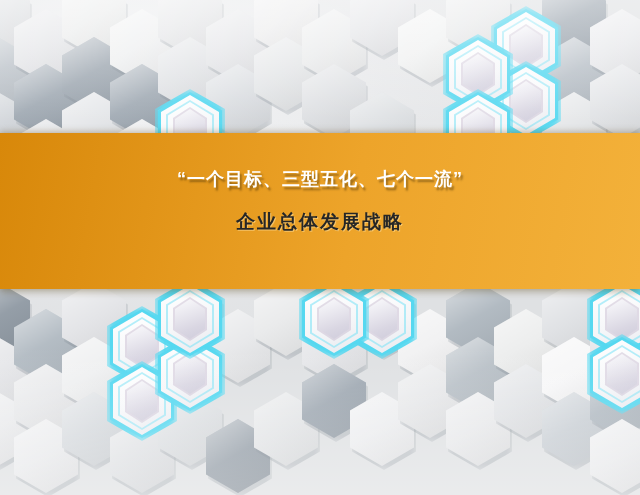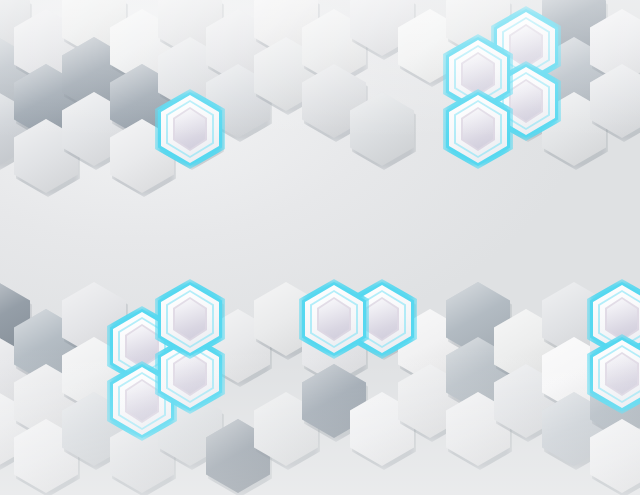--- a/index.html
+++ b/index.html
@@ -345,14 +345,18 @@
         <div class="ring" style="left: 3px; top: 3px; width: 58px; height: 68px; background: linear-gradient(160deg, rgb(255, 255, 255) 0%, rgb(244, 245, 247) 60%, rgb(233, 234, 239) 100%);"></div>
         <div class="ring" style="left: 8px; top: 8px; width: 48px; height: 58px; background: rgba(120, 225, 245, 0.55);"></div>
         <div class="ring" style="left: 10px; top: 10px; width: 44px; height: 54px; background: linear-gradient(160deg, rgb(255, 255, 255) 0%, rgb(246, 247, 249) 55%, rgb(235, 236, 241) 100%);"></div>
         <div class="ring" style="left: 15px; top: 15px; width: 34px; height: 44px; background: rgba(196, 182, 205, 0.45);"></div>
         <div class="ring" style="left: 17px; top: 17px; width: 30px; height: 40px; background: linear-gradient(160deg, rgb(251, 251, 253) 0%, rgb(217, 214, 226) 70%, rgb(207, 204, 219) 100%);"></div>
       </div>
     </div>
 
   <div class="bg-vignette"></div>
 
+  <div class="band" id="orange-band" style="top: 133px; height: 156px; background: linear-gradient(100deg, rgb(216, 136, 10) 0%, rgb(237, 164, 42) 55%, rgb(243, 177, 58) 100%);">
+    <h1 class="band-title" id="band-title" style="font-size: 18px; line-height: 1; padding-top: 37px; color: rgb(255, 255, 255);">“一个目标、三型五化、七个一流”</h1>
+    <h2 class="band-sub" id="band-sub" style="font-size: 19px; line-height: 1; padding-top: 24px; color: rgb(38, 38, 38);">企业总体发展战略</h2>
+  </div>
 
 </div>
 
 </body></html>

